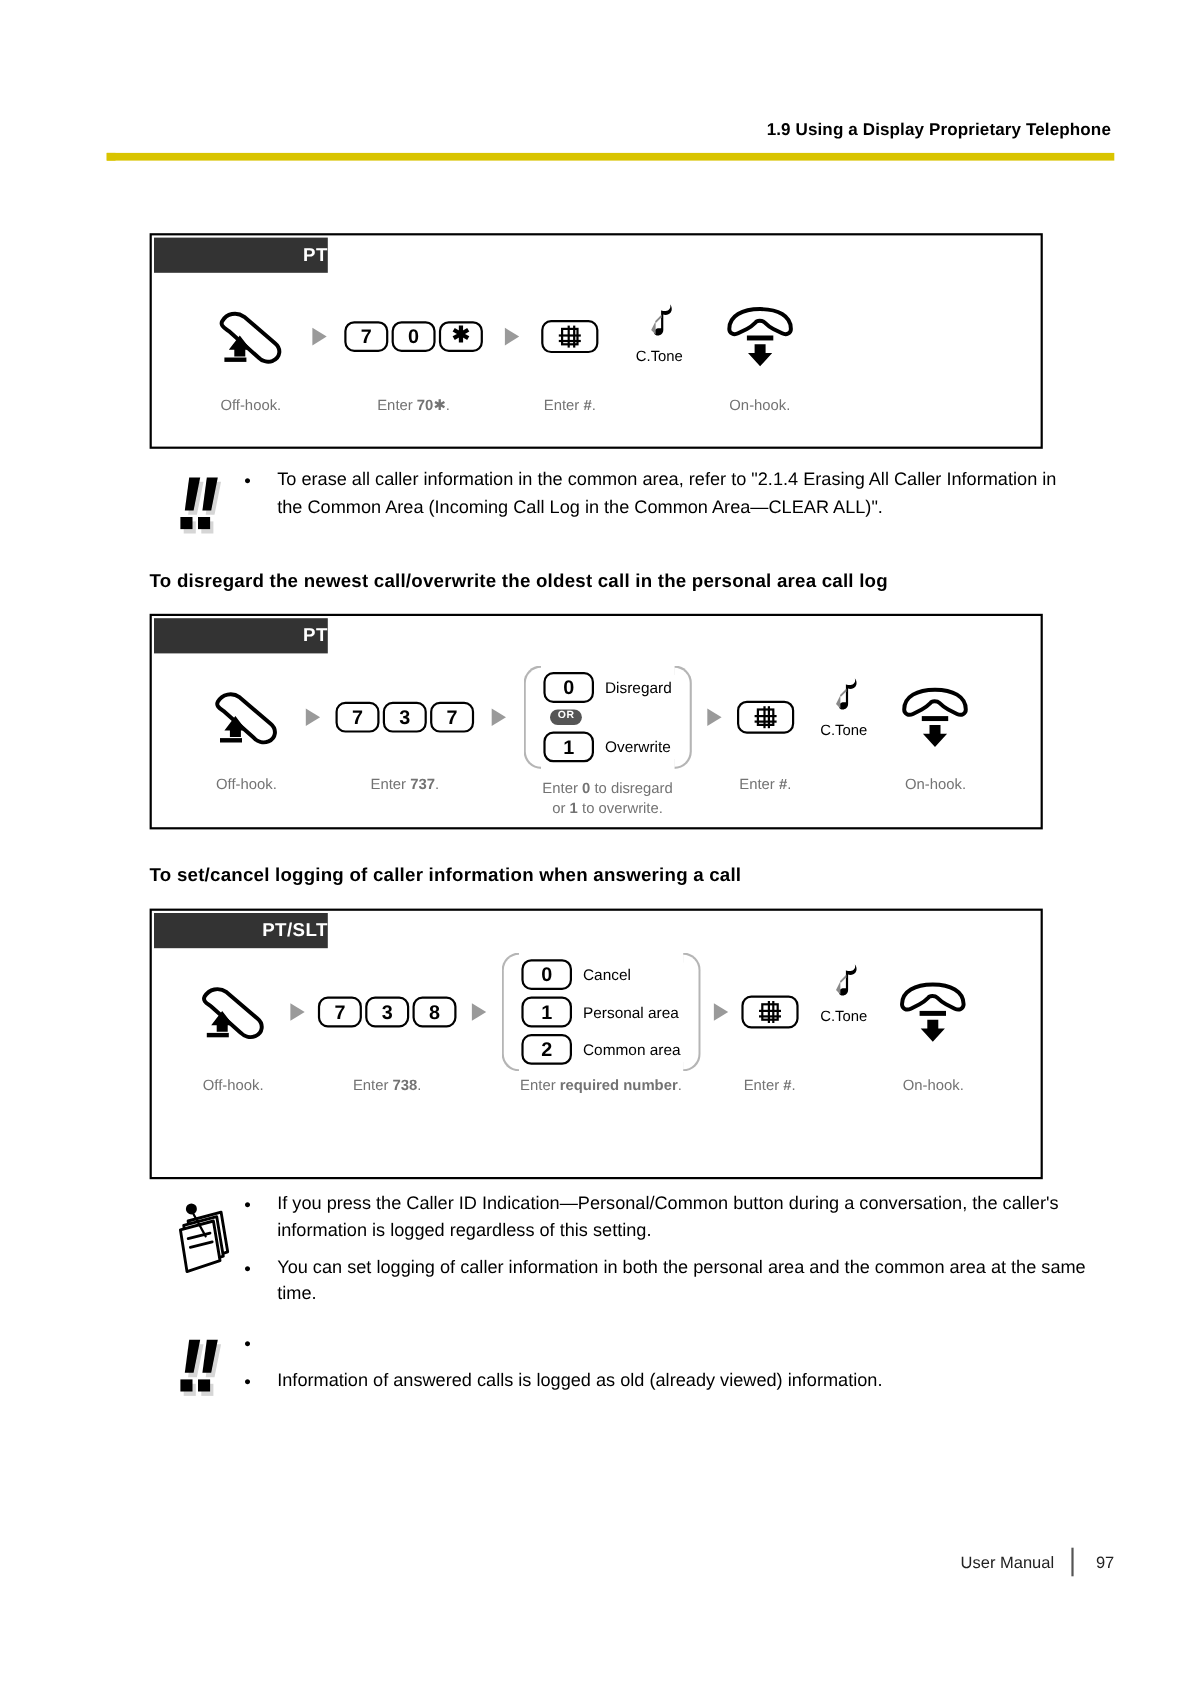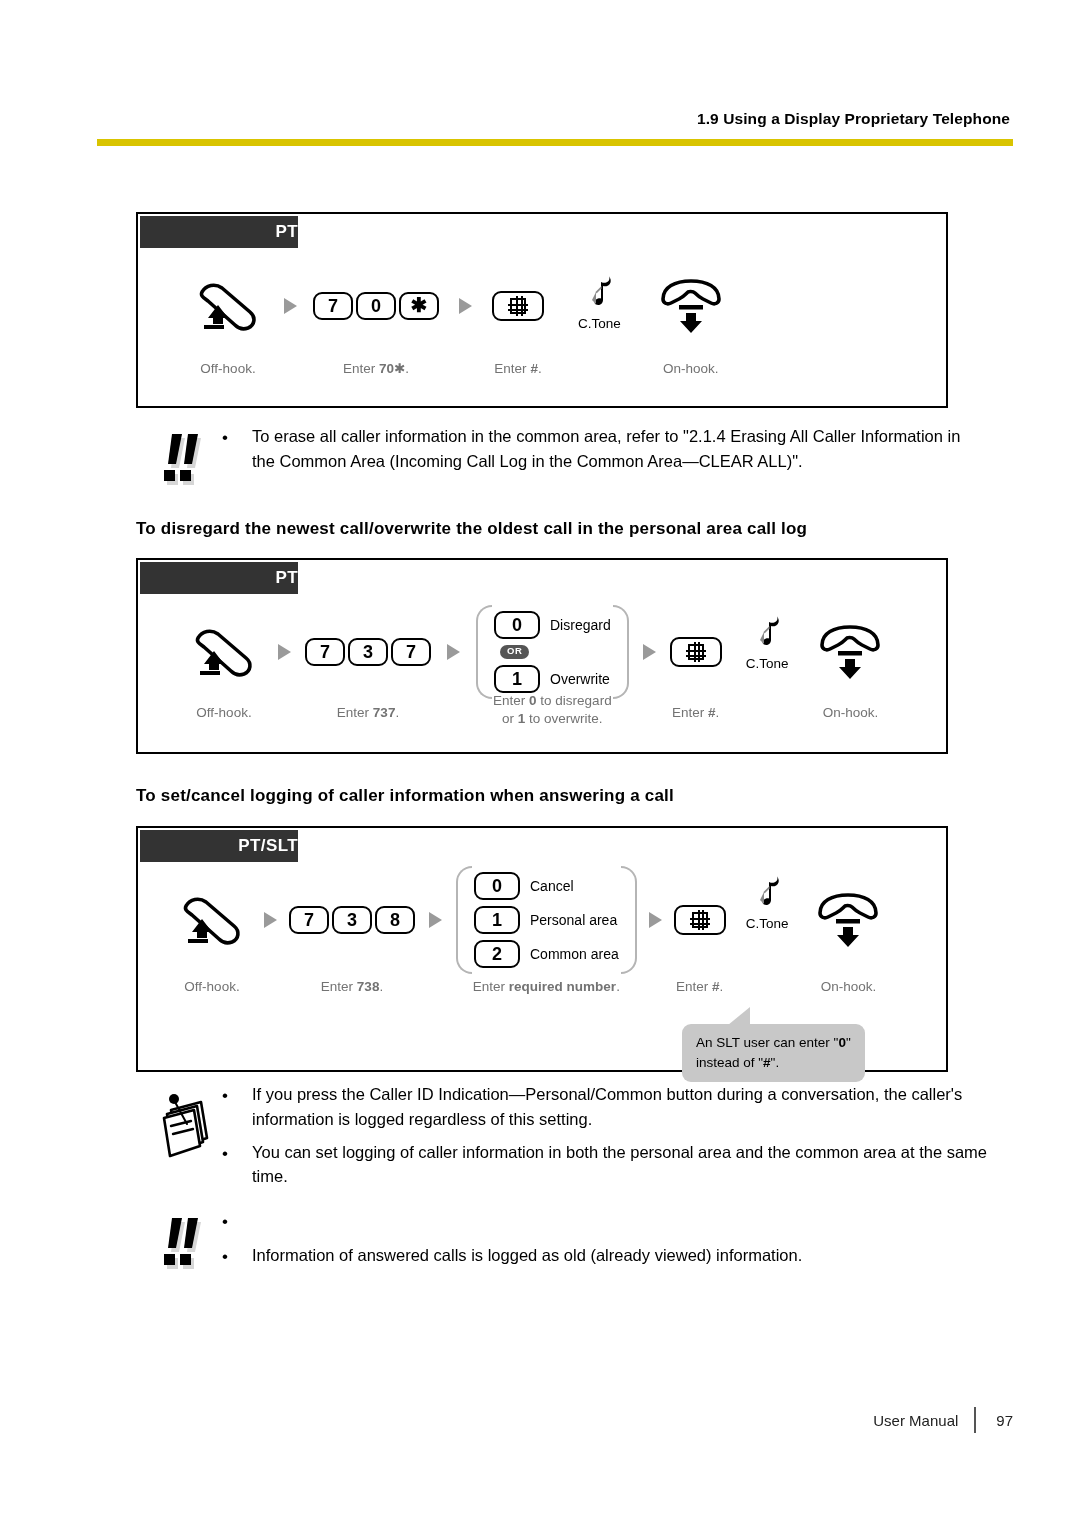--- a/index.html
+++ b/index.html
@@ -497,21 +497,21 @@
               </div>
               <div class="or-badge">OR</div>
               <div class="option">
                 <div class="key wide">1</div>
                 <div class="option-text">Overwrite</div>
               </div>
             </div>
             <span class="brace right"></span>
           </div>
         </div>
-        <div class="step-label" style="margin-top:4px;">
+        <div class="step-label" style="margin-top:20px;">
           <span>Enter </span><b>0</b><span> to disregard</span><br>
           <span>or </span><b>1</b><span> to overwrite.</span>
         </div>
       </div>
 
       <div class="step" style="padding:0 14px;">
         <div class="step-art" style="height:72px;">
             <span class="arrow"></span>
           </div>
       </div>
@@ -677,25 +677,20 @@
               <rect x="28" y="30" width="24" height="4.5"></rect>
               <path d="M28 38 l24 0 l-7 0 l0 8 l6 0 l-11 12 l-11 -12 l6 0 l0 -8 z"></path>
             </g>
           </svg>
         </div>
         <div class="step-label" style="margin-top:14px;">On-hook.</div>
       </div>
 
     </div>
 
-    <div class="callout" style="left:544px; top:196px;">
-      <span class="callout-tail"></span>
-      <span>An SLT user can enter "</span><b>0</b><span>"</span><br>
-      <span>instead of "</span><b>#</b><span>".</span>
-    </div>
   </div>
 
   <div class="note-block" style="left:150px; top:1082px; width:840px;">
     <div class="note-icon">
       <svg width="58" height="72" viewBox="0 0 58 72">
         <g fill="#fff" stroke="#000" stroke-width="2.6" stroke-linejoin="round">
           <path d="M14 24 L44 16 L50 52 L20 62 Z"></path>
           <path d="M10 28 L40 20 L46 56 L16 66 Z"></path>
           <path d="M7 32 L37 24 L43 60 L13 70 Z"></path>
         </g>

